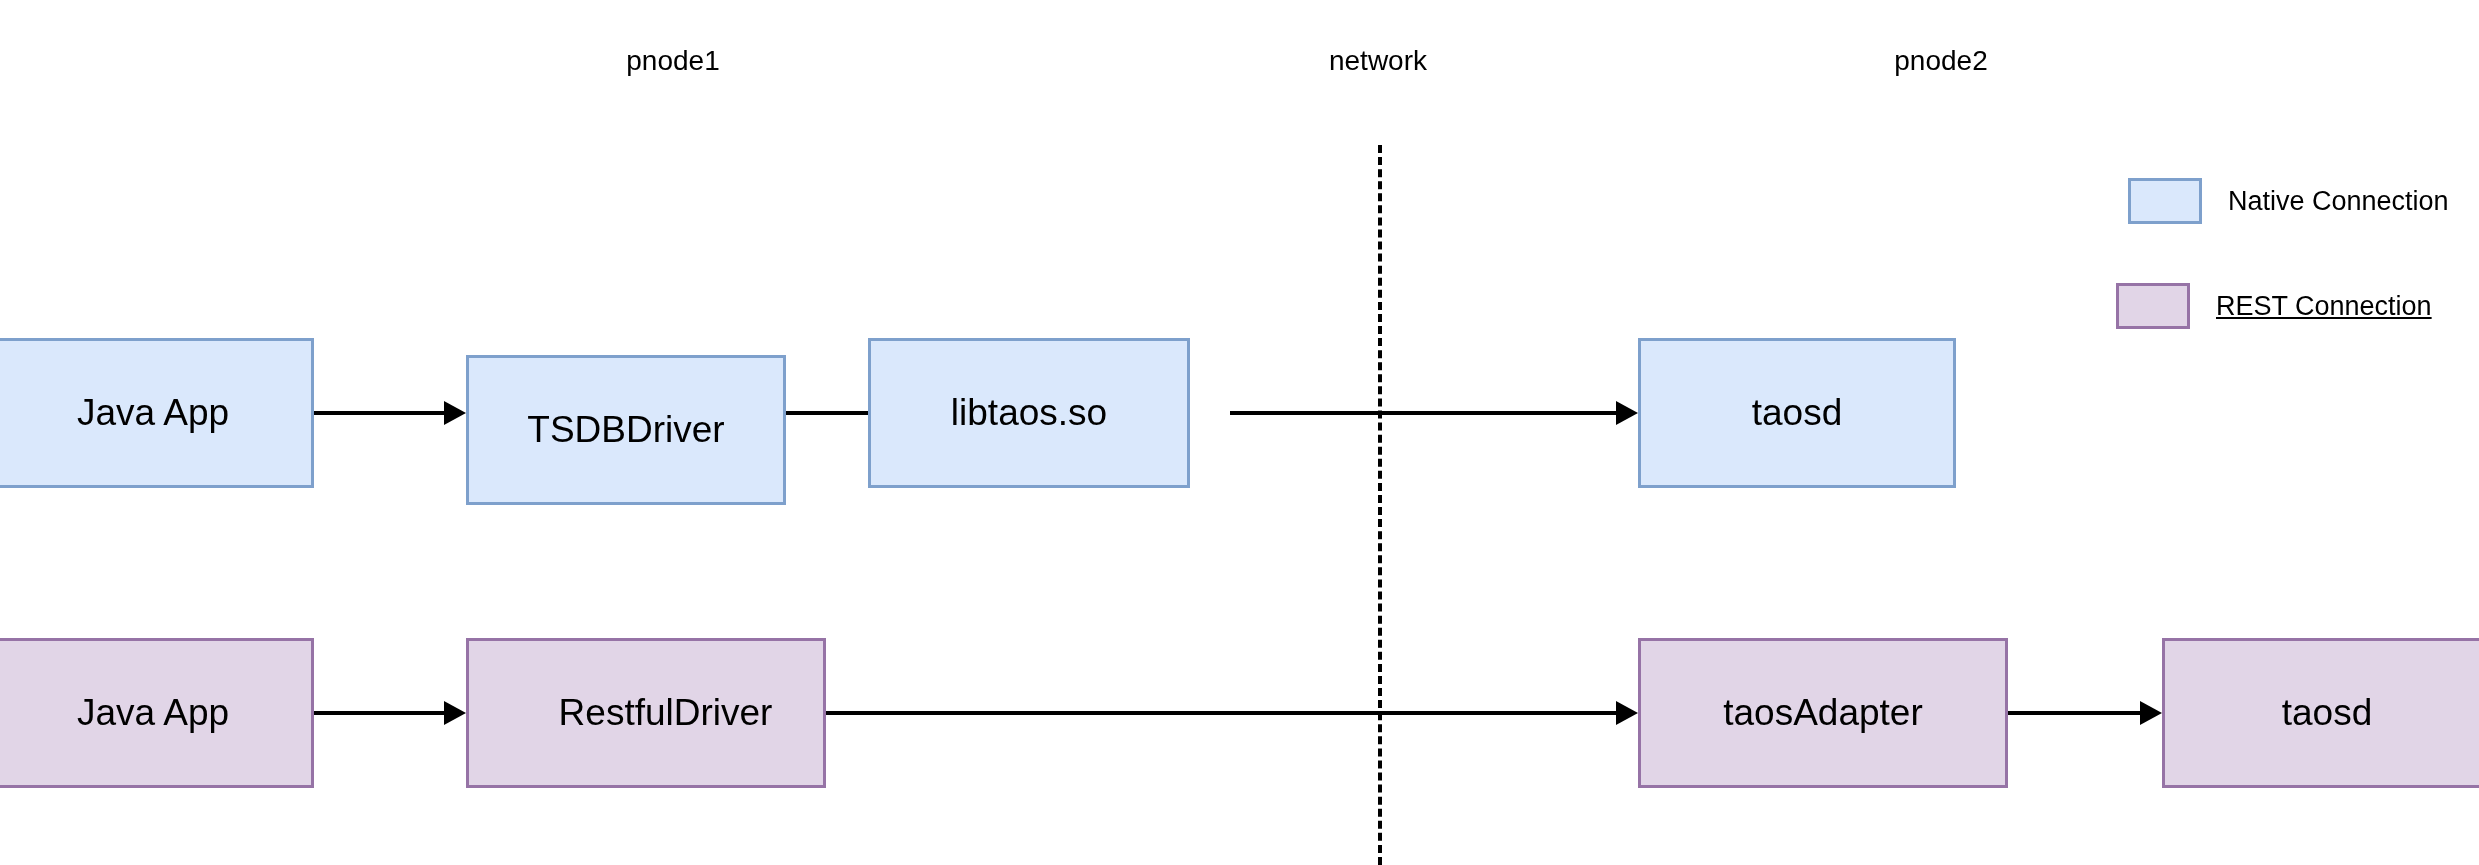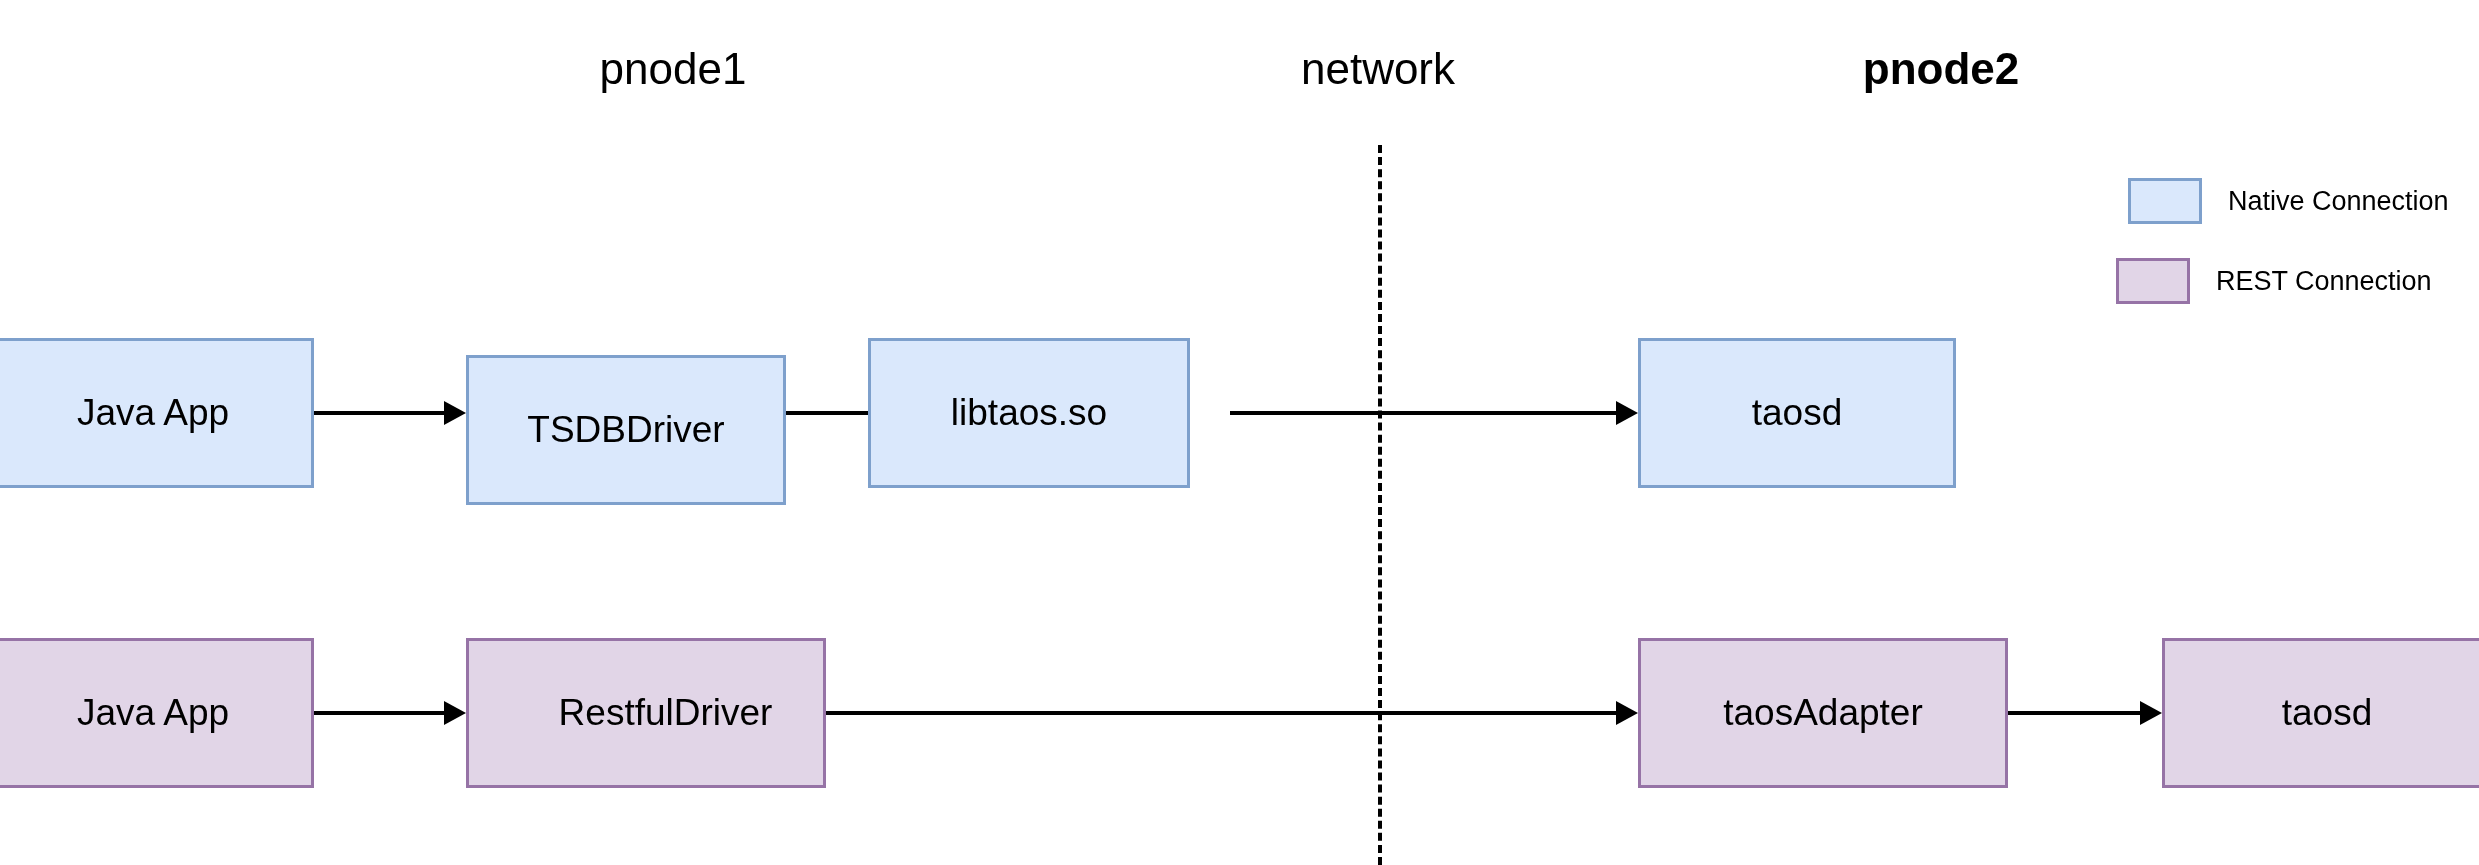--- a/index.html
+++ b/index.html
@@ -13,21 +13,21 @@
   }
   #diagram {
     position: relative;
     width: 2479px;
     height: 865px;
     background: #ffffff;
     overflow: hidden;
   }
   .column-label {
     position: absolute;
-    font-size: 44px;
+    font-size: 28px;
     color: #000000;
     white-space: nowrap;
     text-align: center;
     line-height: 1;
     transform: translateX(-50%);
   }
   .network-divider {
     position: absolute;
     border-left: 4px dashed #000000;
     width: 0;
@@ -94,28 +94,28 @@
     color: #000000;
     white-space: nowrap;
   }
 </style>
 </head>
 <body>
 
 <div id="diagram">
     <div class="column-label" style="left: 673px; top: 47px;">pnode1</div>
     <div class="column-label" style="left: 1378px; top: 47px;">network</div>
-    <div class="column-label" style="left: 1941px; top: 47px; font-weight: bold;">pnode2</div>
+    <div class="column-label" style="left: 1941px; top: 47px;">pnode2</div>
     <div class="network-divider" style="left: 1378px; top: 145px; height: 720px; border-left-color: rgb(0, 0, 0);"></div>
     <div class="legend">
       <div class="legend-row" style="left: 2116px; top: 178px; padding-left: 12px;">
         <div class="legend-swatch native" style="background: rgb(218, 232, 252); border-color: rgb(126, 160, 204);"></div>
         <div class="legend-text">Native Connection</div>
       </div>
-      <div class="legend-row" style="left: 2116px; top: 258px;">
+      <div class="legend-row" style="left: 2116px; top: 283px; text-decoration: underline;">
         <div class="legend-swatch rest" style="background: rgb(225, 213, 231); border-color: rgb(150, 115, 166);"></div>
         <div class="legend-text">REST Connection</div>
       </div>
     </div>
     <div class="edge" style="left: 314px; top: 411px; width: 134px;"></div>
     <div class="arrowhead" style="left: 444px; top: 401px;"></div>
     <div class="edge" style="left: 786px; top: 411px; width: 104px;"></div>
     <div class="arrowhead" style="left: 886px; top: 401px;"></div>
     <div class="edge" style="left: 1230px; top: 411px; width: 390px;"></div>
     <div class="arrowhead" style="left: 1616px; top: 401px;"></div>

